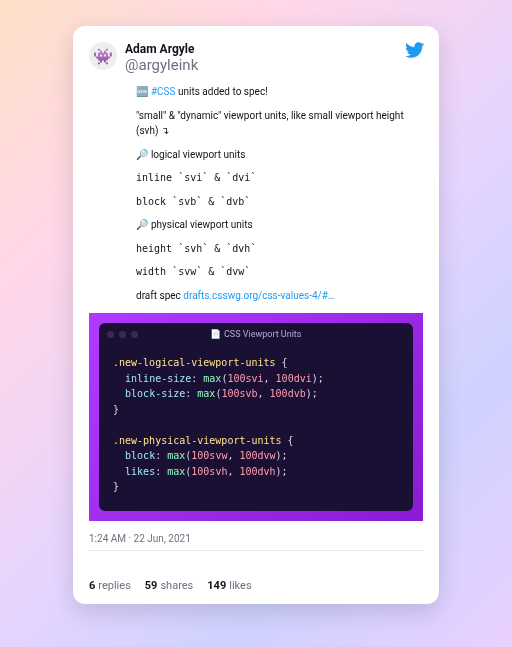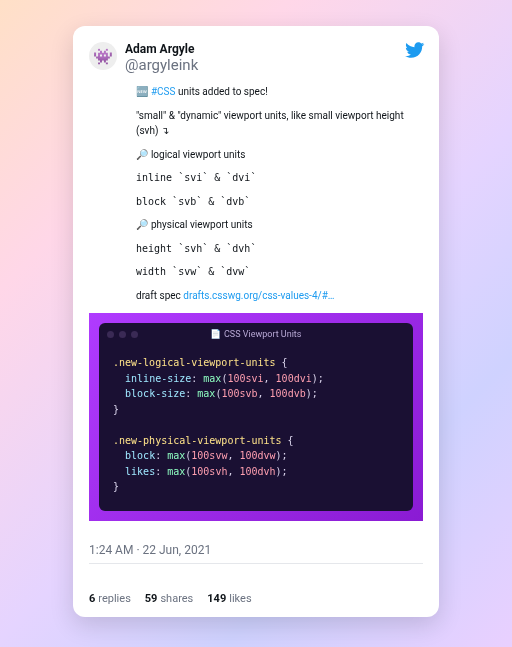--- a/index.html
+++ b/index.html
@@ -88,22 +88,22 @@
     line-height: 1.55;
     color: #e8e3f5;
     white-space: pre;
   }
   .sel   { color: #ffe38a; }  
   .prop  { color: #9fe7ff; }  
   .func  { color: #8fffc2; }  
   .unit  { color: #ff9fb0; }  
   .punct { color: #d8d2ea; }
   .meta {
-    margin-top: 22px;
-    font-size: 12px;
+    margin-top: 12px;
+    font-size: 10px;
     color: #6b7280;
   }
   .divider {
     height: 1px;
     background: #e5e7eb;
     margin: 6px 0 7px 0;
   }
   .stats {
     font-size: 11px;
     color: #6b7280;

